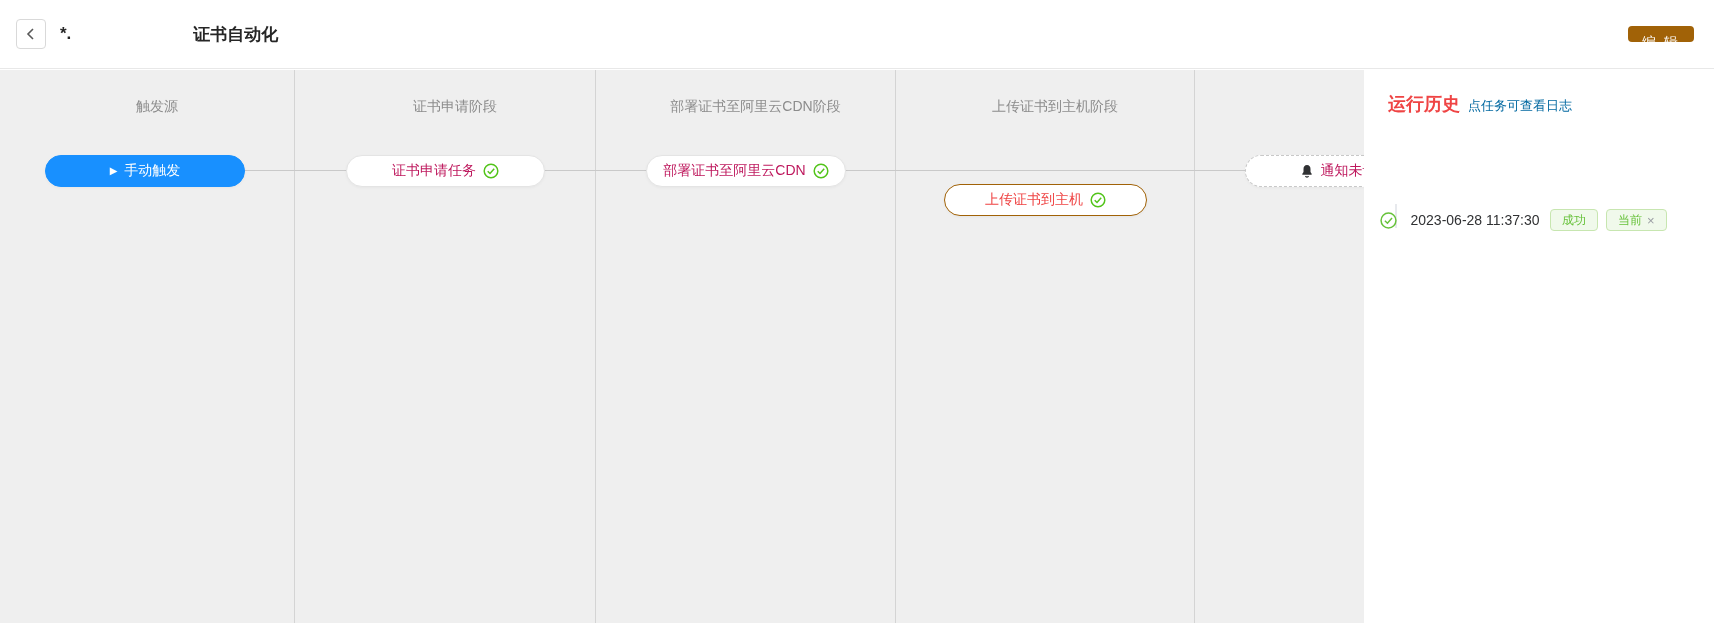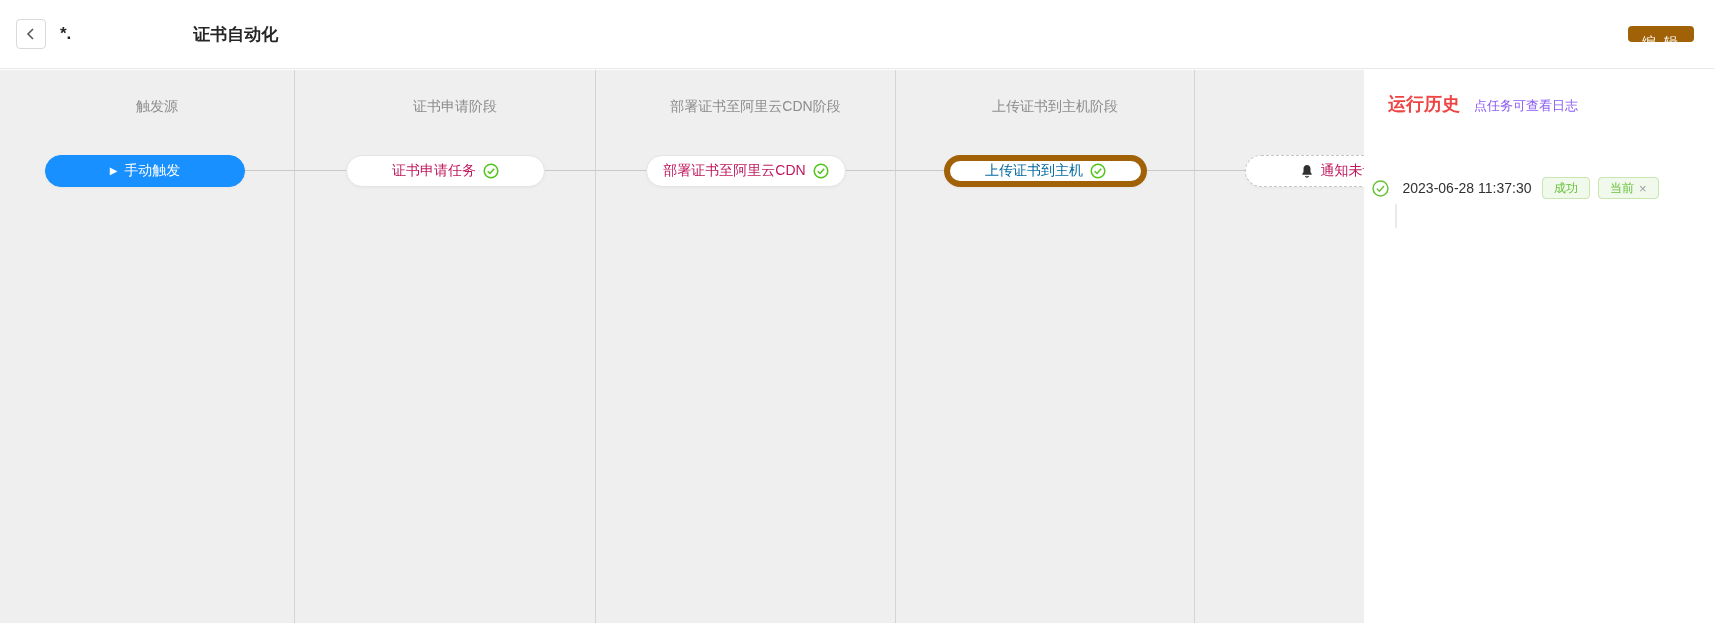--- a/index.html
+++ b/index.html
@@ -26,31 +26,31 @@
   .col-1 { width:295px; } .col-2 { width:301px; } .col-3 { width:300px; } .col-4 { width:299px; }
   .col-5 { flex:1; border-right:none; }
   .col-label { padding:28px 0 0 20px; font-size:14px; color:#8c8c8c; }
 
   .connector { position:absolute; top:100px; left:145px; width:1220px; height:1px; background:#c9c9c9; z-index:1; }
 
   .pill { position:absolute; top:85px; height:32px; border-radius:16px; display:flex; align-items:center;
           justify-content:center; gap:7px; font-size:14px; z-index:2; cursor:pointer; background:#fff;
           border:1px solid #e4e4e4; color:#be185d; box-shadow:0 1px 3px rgba(0,0,0,0.04); white-space:nowrap; overflow:hidden; }
   .pill-primary { background:#1890ff; border-color:#1890ff; color:#fff; }
-  .pill-active { border:6px solid #a16207; color:#0369a1; }
+  .pill-active { border:1px solid #a16207; color:#ef4444;margin-top:29px; }
   .pill-dashed { border:1px dashed #c8c8c8; }
   .play-icon { font-size:10px; line-height:1; }
   .pill svg { display:block; flex:0 0 auto; }
 
   
   .history { position:absolute; top:0; right:0; width:350px; height:100%; background:#fff; z-index:3; }
   .hist-head { position:absolute; top:22px; left:24px; display:flex; align-items:baseline; }
   .hist-title { font-size:18px; font-weight:bold; color:#ef4444; }
-  .hist-sub { margin-left:14px; font-size:13px; color:#8b5cf6; }
-  .hist-entry { position:absolute; left:8px; height:24px; display:flex; align-items:center; }
+  .hist-sub { margin-left:8px; font-size:13px; color:#0369a1; }
+  .hist-entry { position:absolute; left:16px; height:24px; display:flex; align-items:center;margin-top:32px; }
   .hist-entry.e1 { top:106px; } .hist-entry.e2 { top:162px; }
   .hist-icon { width:17px; height:17px; display:flex; align-items:center; justify-content:center; }
   .hist-time { margin-left:11px; width:134px; font-size:14px; color:#303133; }
   .timeline { position:absolute; left:31px; top:134px; width:2px; height:24px; background:#e7e9ed; }
   .tag { height:22px; padding:0 11px; margin-left:8px; display:inline-flex; align-items:center;
          border-radius:4px; font-size:12px; border:1px solid transparent; white-space:nowrap; }
   .tag-success { color:#67c23a; background:#f0f9eb; border-color:#c7e6b0; }
   .tag-danger  { color:#f56c6c; background:#fef0f0; border-color:#fbc4c4; }
   .tag-primary { color:#409eff; background:#ecf5ff; border-color:#b3d8ff; cursor:pointer; }
   .tag-close { margin-left:5px; color:#9a9da3; font-size:13px; line-height:1; cursor:pointer; }

